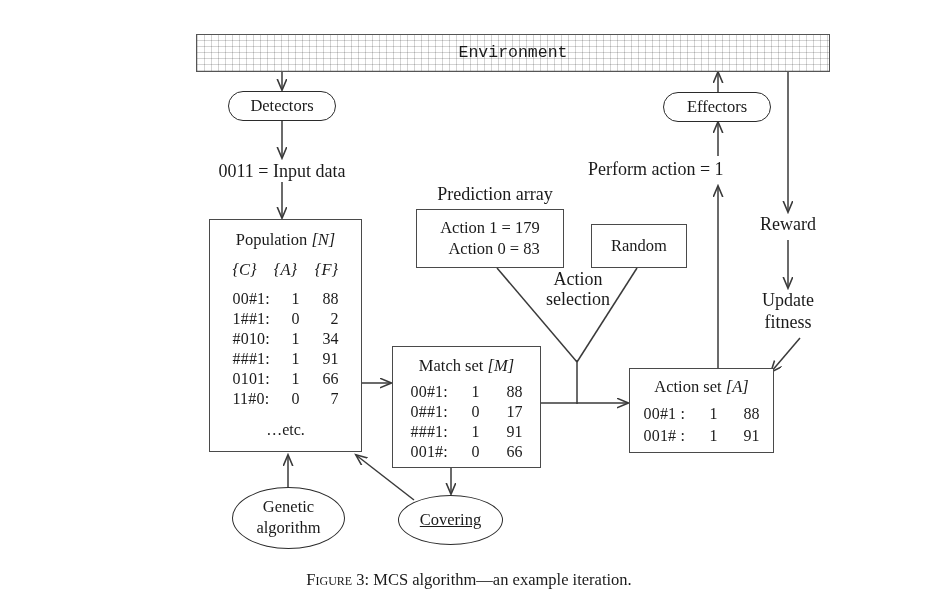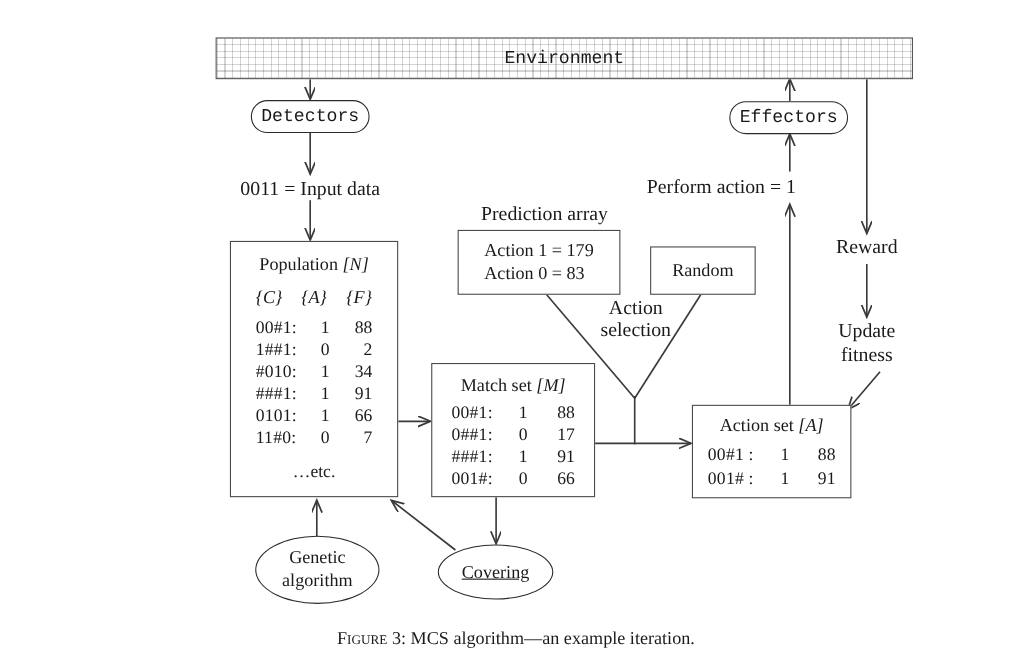--- a/index.html
+++ b/index.html
@@ -4,21 +4,21 @@
 <style>
   html,body{margin:0;padding:0;background:#fff;}
   body{width:938px;height:605px;position:relative;
        font-family:"Liberation Serif","DejaVu Serif",serif;color:#1a1a1a;}
   #stage{position:absolute;left:0;top:0;width:938px;height:605px;overflow:hidden;}
   svg.layer{position:absolute;left:0;top:0;width:938px;height:605px;pointer-events:none;}
 
   .node{position:absolute;box-sizing:border-box;display:flex;flex-direction:column;
         align-items:center;justify-content:center;background:#fff;}
   .rect{border:1.3px solid #4a4a4a;}
-  .stadium{border:1.3px solid #2b2b2b;border-radius:999px;font-family:Liberation Mono, monospace;}
+  .stadium{border:1.3px solid #2b2b2b;border-radius:999px;}
   .ellipse{border:1.3px solid #2b2b2b;border-radius:50%;}
 
   .ttl{font-size:16.5px;line-height:1.25;white-space:nowrap;}
   .lbl{position:absolute;font-size:18px;line-height:1.22;white-space:nowrap;text-align:center;}
 
   .env{position:absolute;border:1.3px solid #555;box-sizing:border-box;
        background-color:#ffffff;
        background-image:
          repeating-linear-gradient(0deg, rgba(0,0,0,.17) 0 1px, rgba(0,0,0,0) 1px 6px),
          repeating-linear-gradient(90deg, rgba(0,0,0,.17) 0 1px, rgba(0,0,0,0) 1px 7px);
@@ -108,21 +108,21 @@
   <div class="lbl" style="left:518px;top:289px;width:120px;">selection</div>
 
   <div class="lbl" style="left:738px;top:214px;width:100px;">Reward</div>
 
   <div class="lbl" style="left:738px;top:290px;width:100px;">Update</div>
   <div class="lbl" style="left:738px;top:312px;width:100px;">fitness</div>
 
   <div class="lbl" style="left:400px;top:184px;width:190px;">Prediction array</div>
 
   <div class="node rect" style="left:416px;top:209px;width:148px;height:59px;">
-    <div class="rows" style="margin-top:0;gap:1px;">
+    <div class="rows" style="margin-top:0;gap:1px;align-items:flex-end;">
       <div class="row" style="font-size:16.5px;">
         <span>Action 1 = 179</span>
       </div>
       <div class="row" style="font-size:16.5px;">
         <span>Action 0 = 83</span>
       </div>
     </div>
   </div>
 
   <div class="node rect" style="left:591px;top:224px;width:96px;height:44px;">
@@ -166,21 +166,21 @@
       </div>
       <div class="row">
         <span class="cond" style="display:inline-block;width:50px;">11#0:</span>
         <span class="act" style="display:inline-block;width:26px;text-align:center;">0</span>
         <span class="fit" style="display:inline-block;width:30px;text-align:right;">7</span>
       </div>
     </div>
     <div class="ttl" style="margin-top:12px;font-size:16px;">…etc.</div>
   </div>
 
-  <div class="node rect" style="left:392px;top:330px;width:149px;height:122px;justify-content:flex-start;padding-top:9px;">
+  <div class="node rect" style="left:392px;top:346px;width:149px;height:122px;justify-content:flex-start;padding-top:9px;">
     <div class="ttl">
       <span>Match set </span><span class="ital">[M]</span>
     </div>
     <div class="rows" style="margin-top:6px;">
       <div class="row">
         <span class="cond" style="display:inline-block;width:50px;">00#1:</span>
         <span class="act" style="display:inline-block;width:30px;text-align:center;">1</span>
         <span class="fit" style="display:inline-block;width:32px;text-align:right;">88</span>
       </div>
       <div class="row">

